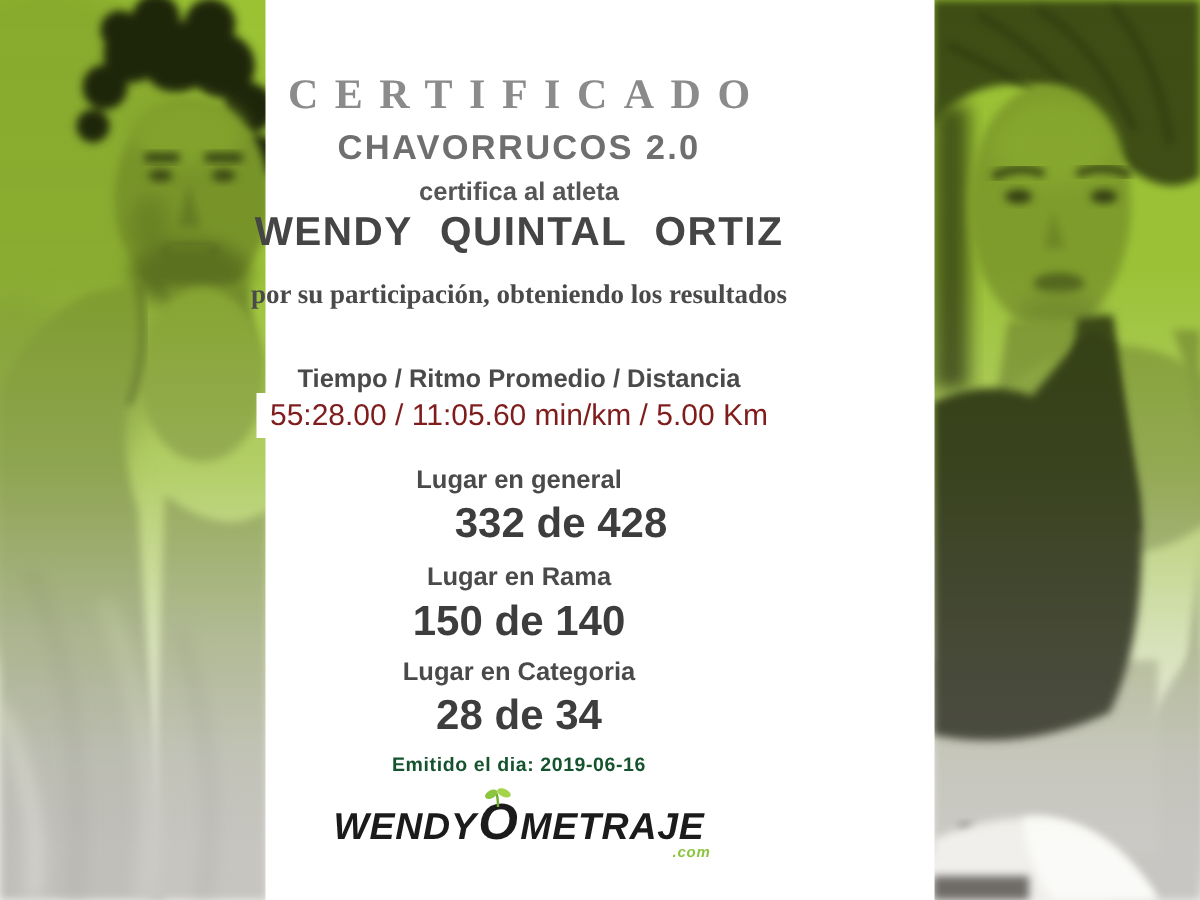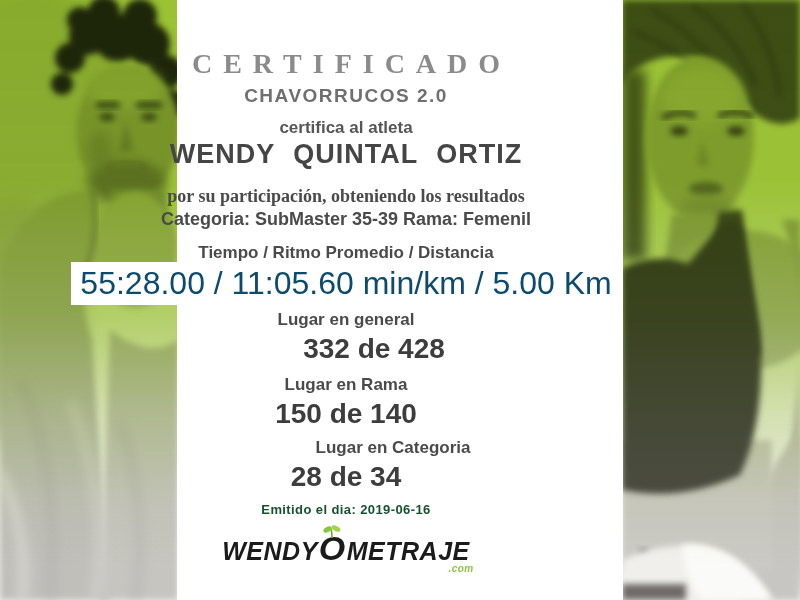--- a/index.html
+++ b/index.html
@@ -27,33 +27,33 @@
 
   
   .panel { position:absolute; left:177px; top:0; width:446px; height:600px; background:#ffffff; }
 
   
   .line { position:absolute; left:0; width:692px; text-align:center; white-space:nowrap; z-index:5; }
   .title {
     top:48px; font-family:"Liberation Serif", serif; font-weight:bold;
     font-size:28px; letter-spacing:11px; text-indent:11px; color:#8b8b8b;
   }
-  .subtitle   { top:85px;  font-size:19px; font-weight:bold; color:#6f6f6f; letter-spacing:1.5px; }
+  .subtitle   { top:85px;  font-size:23px; font-weight:bold; color:#6f6f6f; letter-spacing:1.5px; }
   .certifies  { top:118px; font-size:17px; font-weight:bold; color:#565656; }
   .athlete    { top:139px; font-size:27px; font-weight:bold; color:#454545; letter-spacing:1px; word-spacing:10px; }
   .participation { top:186px; font-size:18px; font-weight:bold; color:#4a4a4a;font-family:Liberation Serif, serif; }
   .category   { top:209px; font-size:18px; font-weight:bold; color:#4a4a4a; }
   .results-header { top:243px; font-size:17px; font-weight:bold; color:#4a4a4a; }
-  .results-values { top:262px; font-size:32px; color:#0c4a6e; font-weight:normal; }
+  .results-values { top:262px; font-size:20px; color:#7f1d1d; font-weight:normal; }
   .time-band { display:inline-block; background:#ffffff; padding:4px 9px; line-height:1.1; }
   .place-label { font-size:17px; font-weight:bold; color:#4a4a4a; }
   .place-value { font-size:28px; font-weight:bold; color:#3d3d3d; }
   .pl-0 { top:310px; } .pv-0 { top:333px;padding-left:28px; }
   .pl-1 { top:375px; } .pv-1 { top:398px; }
-  .pl-2 { top:438px;padding-left:47px; } .pv-2 { top:461px; }
+  .pl-2 { top:438px; } .pv-2 { top:461px; }
   .issued { top:502px; font-size:13px; font-weight:bold; color:#14532d; letter-spacing:0.4px; }
 
   
   .logo-row { top:534px; }
   .logo { position:relative; display:inline-block; }
   .logo-main {
     font-style:italic; font-weight:bold; font-size:25px; letter-spacing:0.5px;
     color:#1b1b1b; display:inline-flex; align-items:baseline;
   }
   .logo-o { position:relative; font-size:34px; line-height:0.85; margin:0 1px; }
@@ -180,21 +180,20 @@
     <div class="green-overlay"></div>
   </div>
 
   <div class="panel"></div>
 
   <div class="line title">CERTIFICADO</div>
   <div class="line subtitle">CHAVORRUCOS 2.0</div>
   <div class="line athlete">WENDY QUINTAL ORTIZ</div>
   <div class="line certifies">certifica al atleta</div>
   <div class="line participation">por su participación, obteniendo los resultados</div>
-  <div class="line category">Categoria: SubMaster 35-39 Rama: Femenil</div>
   <div class="line results-header">Tiempo / Ritmo Promedio / Distancia</div>
   <div class="line results-values">
     <span class="time-band">55:28.00 / 11:05.60 min/km / 5.00 Km</span>
   </div>
 
   <div class="line place-label pl-0">Lugar en general</div>
   <div class="line place-value pv-0">332 de 428</div>
   <div class="line place-label pl-1">Lugar en Rama</div>
   <div class="line place-value pv-1">150 de 140</div>
   <div class="line place-label pl-2">Lugar en Categoria</div>

